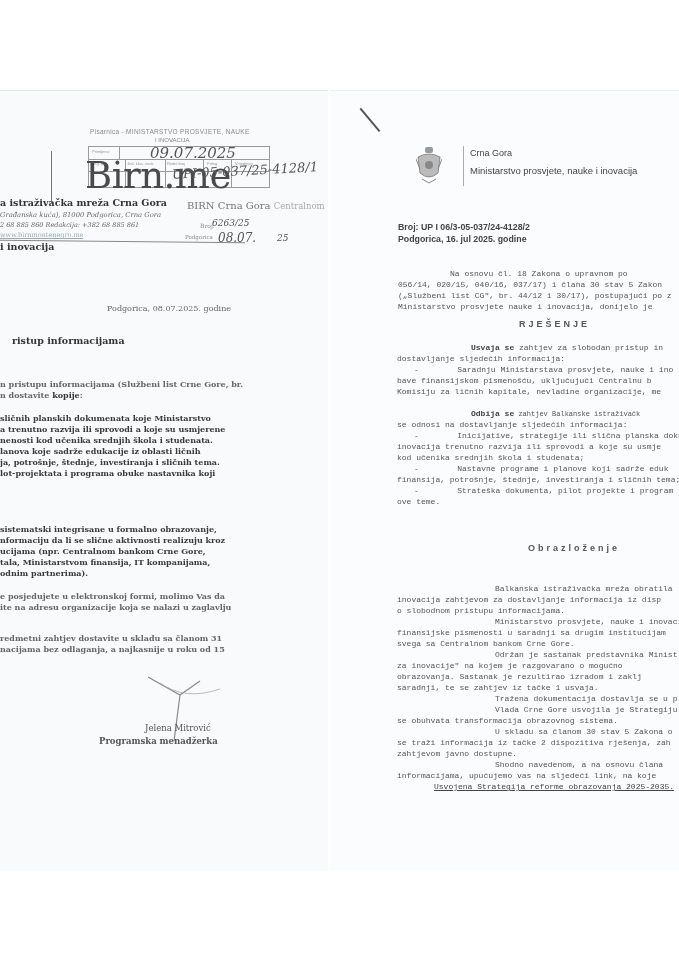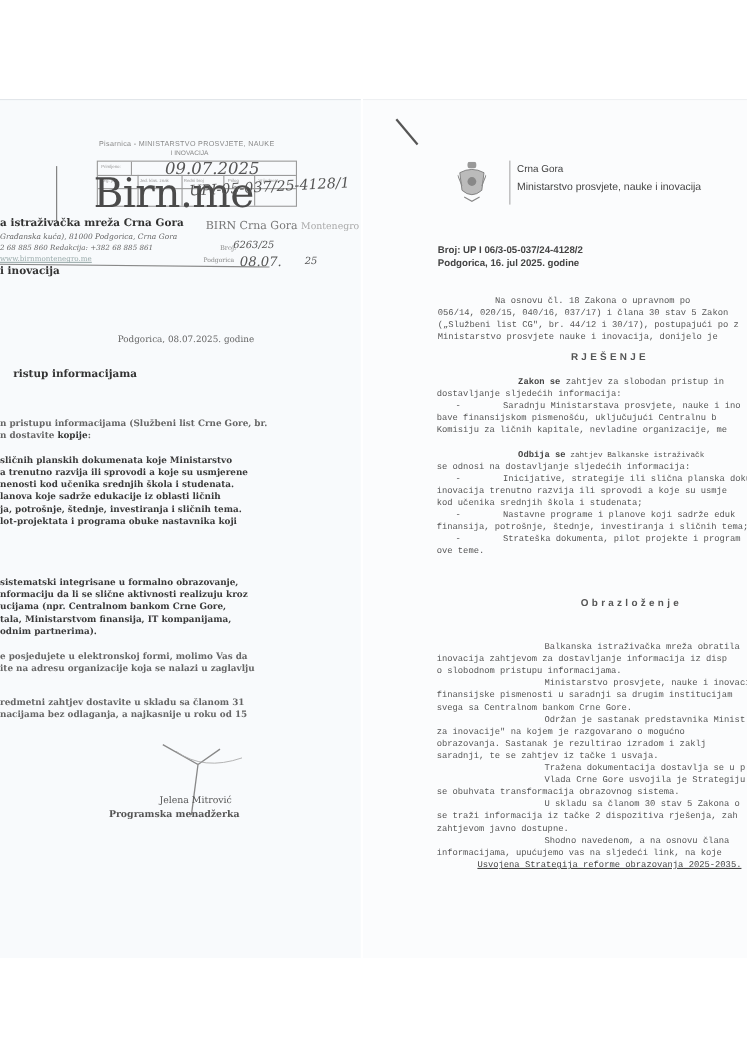--- a/index.html
+++ b/index.html
@@ -97,21 +97,21 @@
   <div class="abs birn-logo">Birn.me</div>
   <div class="abs handwritten hw-date">09.07.2025</div>
   <div class="abs handwritten hw-num" style="left:172px;top:72px;font-size:13px">UPI-05-037/25-4128/1</div>
 
   <div class="abs org-name">a istraživačka mreža Crna Gora</div>
   <div class="abs org-addr">Građanska kuća), 81000 Podgorica, Crna Gora</div>
   <div class="abs org-phone">2 68 885 860     Redakcija: +382 68 885 861</div>
   <div class="abs org-web">www.birnmontenegro.me</div>
   <div class="header-rule"></div>
 
-  <div class="abs birn-stamp-name"><span style="font-size:10px;color:#777">BIRN Crna Gora</span> <span>Montenegro</span></div>
+  <div class="abs birn-stamp-name"><span style="font-size:10px;color:#777">BIRN Crna Gora</span> <span>Centralnom</span></div>
   <div class="abs birn-broj">Broj:</div>
   <div class="abs handwritten birn-broj-val">6263/25</div>
   <div class="abs birn-pg">Podgorica</div>
   <div class="abs handwritten birn-pg-val">08.07.</div>
   <div class="abs handwritten birn-pg-yr">25</div>
 
   <div class="abs recipient">i inovacija</div>
   <div class="abs letter-date">Podgorica, 08.07.2025. godine</div>
   <div class="abs subject">ristup informacijama</div>
 
@@ -160,21 +160,21 @@
   <div class="abs doc-number">Broj: UP I 06/3-05-037/24-4128/2</div>
   <div class="abs doc-date">Podgorica, 16. jul 2025. godine</div>
 
   <div class="rp-line" style="left:120px;top:178px">Na osnovu čl. 18 Zakona o upravnom po</div>
   <div class="rp-line" style="left:68px;top:189px">056/14, 020/15, 040/16, 037/17) i člana 30 stav 5 Zakon</div>
   <div class="rp-line" style="left:68px;top:200px">(„Službeni  list CG", br. 44/12 i 30/17), postupajući po z</div>
   <div class="rp-line" style="left:68px;top:211px">Ministarstvo prosvjete nauke i inovacija, donijelo je</div>
 
   <div class="rp-heading" style="left:189px;top:228px">RJEŠENJE</div>
 
-  <div class="rp-line" style="left:141px;top:252px"><b>Zakon se</b><span> zahtjev za slobodan pristup in</span></div>
+  <div class="rp-line" style="left:141px;top:252px"><b>Usvaja se</b><span> zahtjev za slobodan pristup in</span></div>
   <div class="rp-line" style="left:67px;top:263px">dostavljanje sljedećih informacija:</div>
   <div class="rp-line" style="left:84px;top:274px;white-space:pre">-        Saradnju Ministarstava prosvjete, nauke i ino</div>
   <div class="rp-line" style="left:67px;top:285px">bave finansijskom pismenošću, uključujući Centralnu b</div>
   <div class="rp-line" style="left:67px;top:296px">Komisiju za ličnih kapitale, nevladine organizacije, me</div>
 
   <div class="rp-line" style="left:141px;top:318px"><b>Odbija se</b><span style="font-size:7px"> zahtjev Balkanske istraživačk</span></div>
   <div class="rp-line" style="left:67px;top:329px">se odnosi na dostavljanje sljedećih informacija:</div>
   <div class="rp-line" style="left:84px;top:340px;white-space:pre">-        Inicijative, strategije ili slična planska dokume</div>
   <div class="rp-line" style="left:67px;top:351px">inovacija trenutno razvija ili sprovodi a koje su usmje</div>
   <div class="rp-line" style="left:67px;top:362px">kod učenika srednjih škola i studenata;</div>

